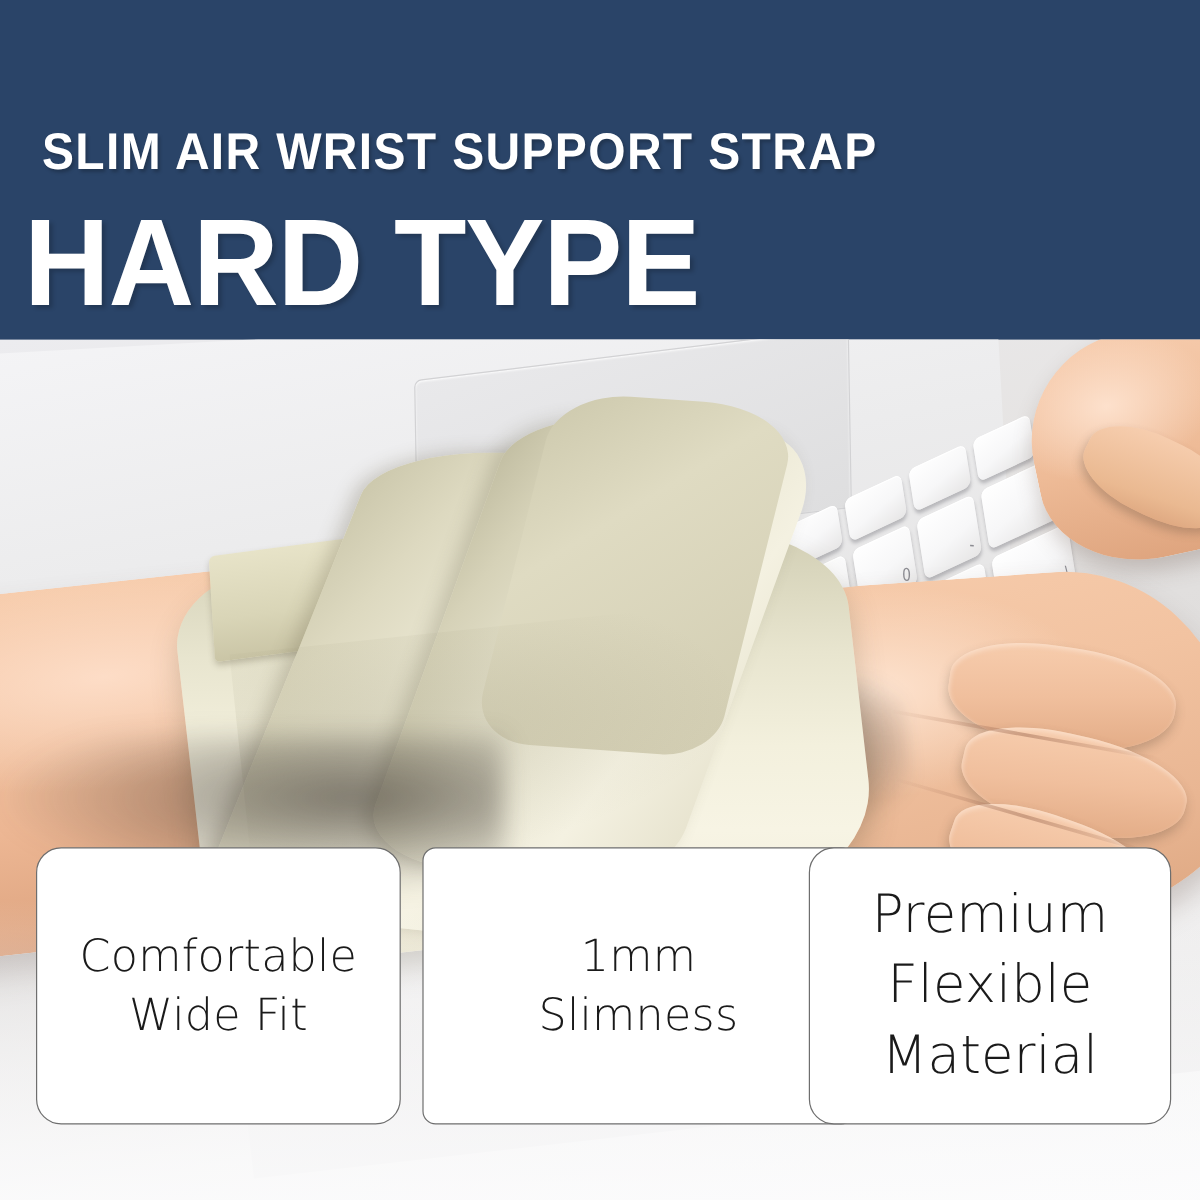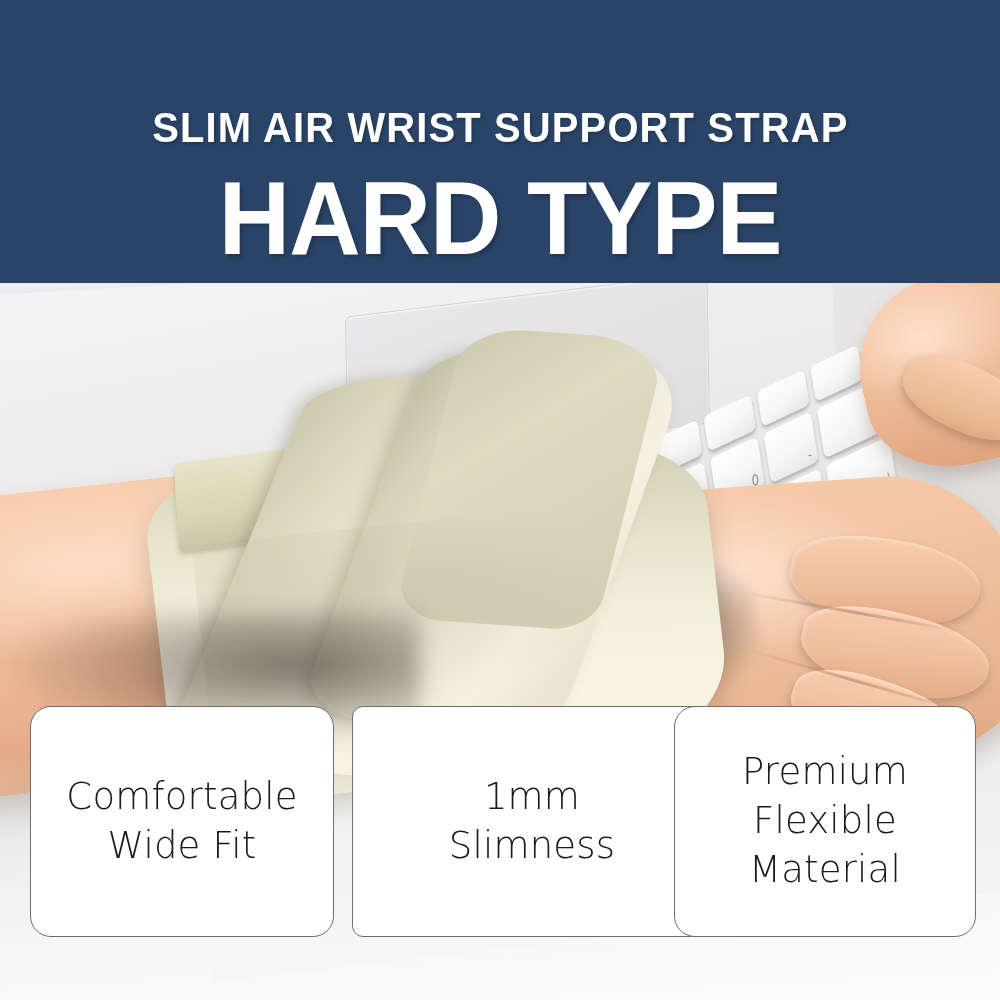--- a/index.html
+++ b/index.html
@@ -12,21 +12,21 @@
     overflow:hidden;
   }
 
   #page { position:relative; width:1000px; height:1000px; overflow:hidden; }
 
   
   .header-band {
     position:absolute; left:0; top:0; width:1000px; height:361px;
     background:#2a4468;
     display:flex; flex-direction:column;
-    align-items:center; justify-content:center;
+    justify-content:center;
     overflow:hidden;
   }
   .header-subtitle {
     color:#ffffff;
     font-family:"Liberation Sans", sans-serif;
     font-size:43px; font-weight:700;
     letter-spacing:1.2px;
     transform:scaleX(.93);
     white-space:nowrap;
     line-height:1;
@@ -278,21 +278,21 @@
   .card-text {
     font-family:"DejaVu Sans", sans-serif;
     font-size:37px;
     font-weight:300;
     color:#1a1a1a;
     line-height:1.30;
     letter-spacing:.2px;
     padding:0 6px;
     white-space:pre-line;
   }
-  .card-3 .card-text { font-size:37px; line-height:1.32; }
+  .card-3 .card-text { font-size:44px; line-height:1.32; }
 </style>
 </head>
 <body>
 
 <div id="page">
 
   <div class="header-band">
     <div class="header-subtitle">SLIM AIR WRIST SUPPORT STRAP</div>
     <div class="header-title">HARD TYPE</div>
   </div>

